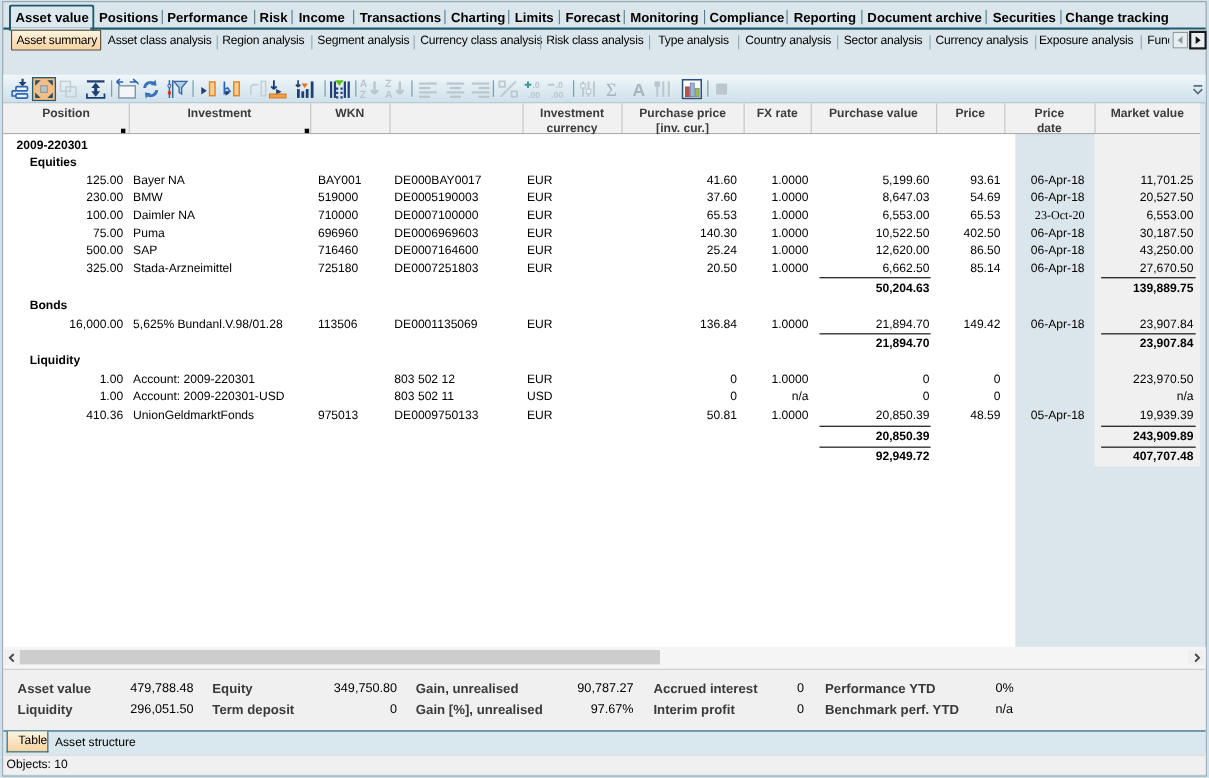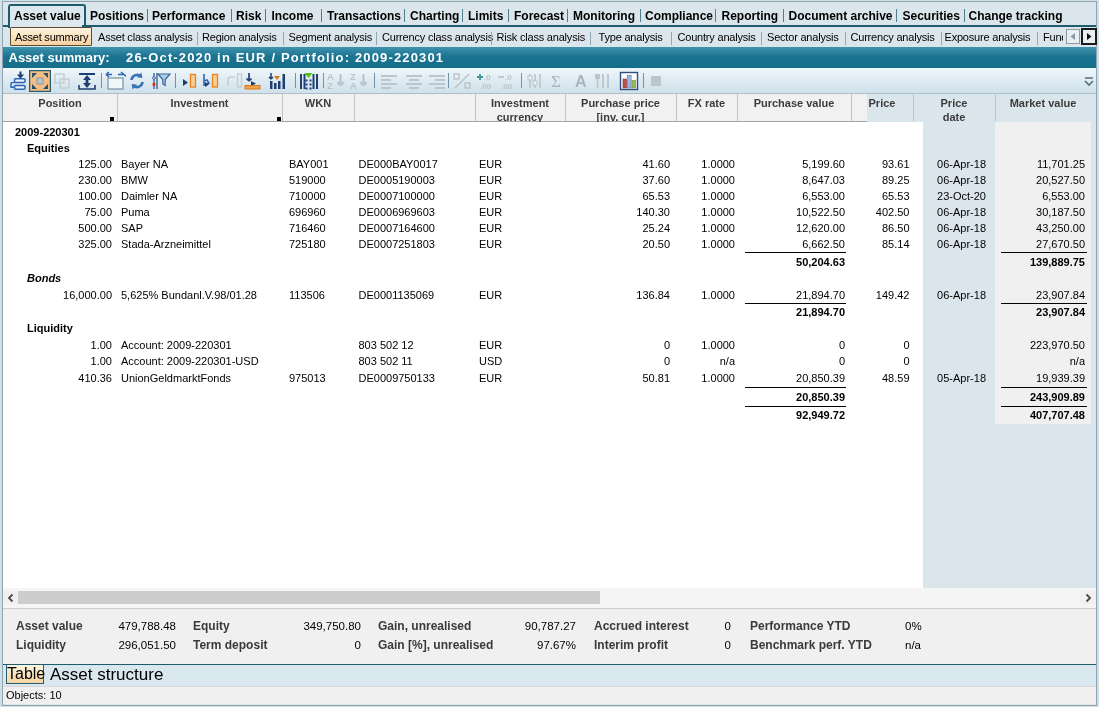--- a/index.html
+++ b/index.html
@@ -5,21 +5,21 @@
 #app{position:relative;width:1099px;height:707px;background:#cfe0ea;font-family:"Liberation Sans",sans-serif;overflow:hidden;}
 #win{position:absolute;left:2px;top:1px;width:1093px;height:703px;border:1px solid #93a3ab;background:#dbe6ec;}
 .mt{position:absolute;top:4px;height:20px;line-height:20px;font-size:12px;font-weight:bold;color:#000;white-space:nowrap;}
 .msep{position:absolute;top:7px;height:13px;width:1px;background:#4f7e8e;}
 .st{position:absolute;top:26px;height:18px;line-height:18px;font-size:11px;letter-spacing:-0.2px;color:#000;white-space:nowrap;}
 .ssep{position:absolute;top:30px;height:13px;width:1px;background:#8fa9b4;}
 #titlebar{position:absolute;left:0;top:45px;width:1093px;height:21px;background:linear-gradient(#3f93ad,#1b7492 45%,#156d89);color:#fff;white-space:nowrap;}
 #toolbar{position:absolute;left:0;top:66px;width:1093px;height:25px;background:linear-gradient(#f0f7fa,#e2edf3 40%,#cfe1eb);border-bottom:1px solid #aebfc9;}
 .tsep{position:absolute;top:5px;width:1px;height:15px;background:#6e97a6;}
 .ic{position:absolute;top:2px;width:22px;height:22px;}
-#thead{position:absolute;left:0;top:92px;width:864px;height:27px;background:#f1f1f1;border-bottom:1px solid #a5a5a5;}
+#thead{position:absolute;left:0;top:92px;width:1088px;height:27px;background:#f1f1f1;border-bottom:1px solid #a5a5a5;}
 .hc{position:absolute;top:2px;font-size:11px;font-weight:bold;color:#3c3c3c;text-align:center;line-height:14px;white-space:pre;}
 .hsep{position:absolute;top:0px;height:27px;width:1px;background:#c3c3c3;}
 .hsq{position:absolute;width:4px;height:4px;background:#000;top:23px;}
 #data{position:absolute;left:0;top:120px;width:920px;height:468px;background:#fff;}
 #mvcol{position:absolute;left:992px;top:0;width:96px;height:302px;background:#f0f0f0;}
 .r{position:absolute;height:16px;line-height:16px;font-size:11px;color:#000;white-space:pre;}
 .b{font-weight:bold;}
 .c0{left:0;width:109px;text-align:right;}
 .c1{left:118px;}
 .c2{left:286px;}
@@ -32,22 +32,22 @@
 .c9{left:902px;width:81px;text-align:right;}
 .c10{left:992px;width:90px;text-align:right;}
 .ln{position:absolute;height:1px;background:#000;}
 #hscroll{position:absolute;left:0;top:586px;width:1093px;height:20px;background:#f5f5f5;}
 .sarr{position:absolute;top:3px;width:16px;height:13px;background:#f0f0f0;}
 #hthumb{position:absolute;left:15px;top:3px;width:582px;height:13px;background:#cdcdcd;}
 #summary{position:absolute;left:0;top:606px;width:1093px;height:56px;background:#f0f0f0;border-top:1px solid #cdcdcd;}
 .sl{position:absolute;font-size:12px;font-weight:bold;color:#3a3a3a;white-space:pre;height:16px;line-height:16px;}
 .sv{position:absolute;font-size:11.5px;color:#000;text-align:right;height:16px;line-height:16px;white-space:pre;}
 #btabs{position:absolute;left:0;top:662px;width:1093px;height:22px;background:#d9e7ee;border-top:1px solid #1e5b6c;}
-#btab1{position:absolute;left:3px;top:0;width:36px;height:18px;background:linear-gradient(#fdf4e0,#f6d4a2);border:1px solid #2a5d6d;border-top:none;font-size:16px;text-align:right;line-height:17px;}
-#btab2{position:absolute;left:47px;top:0;height:20px;font-size:17px;line-height:20px;}
+#btab1{position:absolute;left:3px;top:0;width:36px;height:18px;background:linear-gradient(#fdf4e0,#f6d4a2);border:1px solid #2a5d6d;border-top:none;font-size:11px;text-align:right;line-height:17px;}
+#btab2{position:absolute;left:47px;top:0;height:20px;font-size:11px;line-height:20px;}
 #status{position:absolute;left:0;top:684px;width:1093px;height:17px;background:#f0f0f0;border-top:1px solid #d8d8d8;font-size:11px;line-height:17px;color:#000;}
 </style></head><body>
 <div id="app">
     <div id="win">
 <div style="position:absolute;left:5px;top:2px;width:74px;height:22px;border:2px solid #1e5b6c;border-bottom:none;border-radius:3px 3px 0 0;background:#dde8ee;"></div>
 <div class="mt" style="left:11px;">Asset value</div>
 <div class="mt" style="left:87px;">Positions</div>
 <div class="mt" style="left:149px;">Performance</div>
 <div class="mt" style="left:233px;">Risk</div>
 <div class="mt" style="left:268.5px;">Income</div>
@@ -103,24 +103,20 @@
 <div style="position:absolute;left:1063px;top:27px;width:12px;height:13px;background:#e9eef1;border:1px solid #8b9ba3;">
         <svg width="12" height="13" style="display:block">
           <polygon points="8,3 8,10 3.5,6.5" fill="#8a9aa2"></polygon>
         </svg>
       </div>
 <div style="position:absolute;left:1078px;top:26px;width:12px;height:13px;background:#e9eef1;border:2px solid #1a1a1a;">
         <svg width="12" height="13" style="display:block">
           <polygon points="4,3 4,10 8.5,6.5" fill="#111"></polygon>
         </svg>
       </div>
-<div id="titlebar">
-        <span style="position:absolute;left:5.5px;top:0;line-height:21px;font-size:13px;font-weight:bold;">Asset summary:</span>
-        <span style="position:absolute;left:123px;top:0;line-height:21px;font-size:13px;font-weight:bold;letter-spacing:1.15px;">26-Oct-2020 in EUR / Portfolio: 2009-220301</span>
-      </div>
 <div id="toolbar">
         <div class="ic" style="left:5px;"><svg width="22" height="22" viewBox="0 0 22 22">
             <path d="M11.5 1.5 v3 h-2.6 l3.6 4.2 3.6-4.2 h-2.6 v-3 z" fill="#1f3f72"></path>
             <rect x="6.5" y="8.8" width="10.5" height="3.8" rx="1" fill="#eaf1f7" stroke="#2d64b4" stroke-width="1.5"></rect>
             <rect x="6.5" y="15.4" width="10.5" height="3.8" rx="1" fill="#eaf1f7" stroke="#2d64b4" stroke-width="1.5"></rect>
             <path d="M3 12.6 v4.6 h3.5 M3 12.6 h3.5" fill="none" stroke="#2d64b4" stroke-width="1.4"></path>
           </svg></div>
 <div class="ic" style="left:26px;"><svg width="22" height="22" viewBox="0 0 22 22">
             <rect x="0.5" y="0.5" width="21" height="21" fill="#f4bf85" stroke="#2a5d6d" stroke-width="1.5"></rect>
             <rect x="8" y="8" width="6" height="6" fill="#b8c4cc" stroke="#8a98a2" stroke-width="1"></rect>
@@ -312,33 +308,33 @@
 <div class="r c9" style="top:34px;">06-Apr-18</div>
 <div class="r c10" style="top:34px;">11,701.25</div>
 <div class="r c0" style="top:50px;">230.00</div>
 <div class="r c1" style="top:50px;">BMW</div>
 <div class="r c2" style="top:50px;">519000</div>
 <div class="r c3" style="top:50px;">DE0005190003</div>
 <div class="r c4" style="top:50px;">EUR</div>
 <div class="r c5" style="top:50px;">37.60</div>
 <div class="r c6" style="top:50px;">1.0000</div>
 <div class="r c7" style="top:50px;">8,647.03</div>
-<div class="r c8" style="top:50px;">89.25</div>
+<div class="r c8" style="top:50px;">54.69</div>
 <div class="r c9" style="top:50px;">06-Apr-18</div>
 <div class="r c10" style="top:50px;">20,527.50</div>
 <div class="r c0" style="top:66px;">100.00</div>
 <div class="r c1" style="top:66px;">Daimler NA</div>
 <div class="r c2" style="top:66px;">710000</div>
 <div class="r c3" style="top:66px;">DE0007100000</div>
 <div class="r c4" style="top:66px;">EUR</div>
 <div class="r c5" style="top:66px;">65.53</div>
 <div class="r c6" style="top:66px;">1.0000</div>
 <div class="r c7" style="top:66px;">6,553.00</div>
 <div class="r c8" style="top:66px;">65.53</div>
-<div class="r c9" style="top:66px;">23-Oct-20</div>
+<div class="r c9" style="top:66px;font-family:Liberation Serif, serif;">23-Oct-20</div>
 <div class="r c10" style="top:66px;">6,553.00</div>
 <div class="r c0" style="top:82px;">75.00</div>
 <div class="r c1" style="top:82px;">Puma</div>
 <div class="r c2" style="top:82px;">696960</div>
 <div class="r c3" style="top:82px;">DE0006969603</div>
 <div class="r c4" style="top:82px;">EUR</div>
 <div class="r c5" style="top:82px;">140.30</div>
 <div class="r c6" style="top:82px;">1.0000</div>
 <div class="r c7" style="top:82px;">10,522.50</div>
 <div class="r c8" style="top:82px;">402.50</div>
@@ -363,21 +359,21 @@
 <div class="r c5" style="top:114px;">20.50</div>
 <div class="r c6" style="top:114px;">1.0000</div>
 <div class="r c7" style="top:114px;">6,662.50</div>
 <div class="r c8" style="top:114px;">85.14</div>
 <div class="r c9" style="top:114px;">06-Apr-18</div>
 <div class="r c10" style="top:114px;">27,670.50</div>
 <div class="ln" style="left:742px;top:130px;width:101px;"></div>
 <div class="ln" style="left:998px;top:130px;width:86px;"></div>
 <div class="r c7 b" style="top:132px;">50,204.63</div>
 <div class="r c10 b" style="top:132px;">139,889.75</div>
-<div class="r b" style="top:148px;left:24px;font-style:italic;">Bonds</div>
+<div class="r b" style="top:148px;left:24px;">Bonds</div>
 <div class="r c0" style="top:165px;">16,000.00</div>
 <div class="r c1" style="top:165px;">5,625% Bundanl.V.98/01.28</div>
 <div class="r c2" style="top:165px;">113506</div>
 <div class="r c3" style="top:165px;">DE0001135069</div>
 <div class="r c4" style="top:165px;">EUR</div>
 <div class="r c5" style="top:165px;">136.84</div>
 <div class="r c6" style="top:165px;">1.0000</div>
 <div class="r c7" style="top:165px;">21,894.70</div>
 <div class="r c8" style="top:165px;">149.42</div>
 <div class="r c9" style="top:165px;">06-Apr-18</div>

